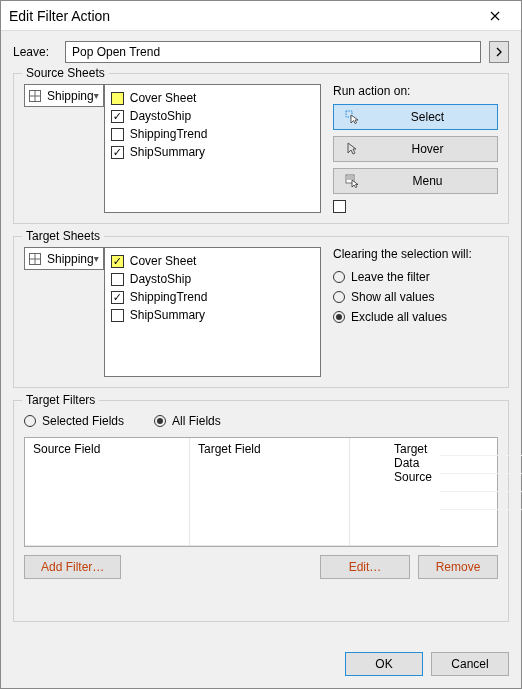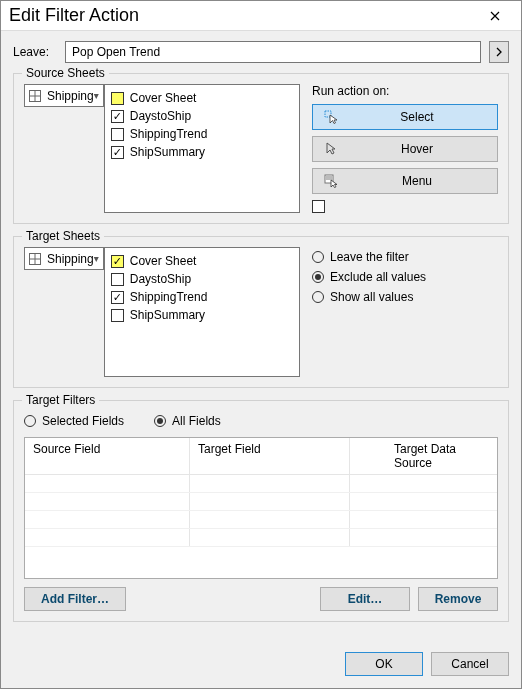--- a/index.html
+++ b/index.html
@@ -1,60 +1,60 @@
 <!DOCTYPE html>
 <html><head>
 <meta charset="utf-8">
 <style>
 * { box-sizing: border-box; font-family: "Segoe UI", Tahoma, sans-serif; font-size: 12px; }
 body { margin: 0; background: #fff; }
 .dialog { width: 522px; height: 689px; background: #f0f0f0; border: 1px solid #888; display: flex; flex-direction: column; }
 .titlebar { height: 30px; background: #fff; display: flex; align-items: center; padding: 0 8px; border-bottom: 1px solid #ddd; }
-.titlebar .title { flex: 1; font-size: 18px; }
+.titlebar .title { flex: 1; font-size: 14px; }
 .titlebar .close { width: 36px; height: 28px; display: flex; align-items: center; justify-content: center; cursor: pointer; }
 .content { padding: 10px 12px; flex: 1; display: flex; flex-direction: column; }
 .name-row { display: flex; align-items: center; margin-bottom: 10px; gap: 8px; }
 .name-row label { width: 44px; }
 .name-row input { flex: 1; height: 22px; padding: 2px 6px; border: 1px solid #767676; background: #fff; }
 .arrow-btn { width: 20px; height: 22px; border: 1px solid #888; background: #e1e1e1; display: flex; align-items: center; justify-content: center; cursor: pointer; }
 .group { border: 1px solid #d0d0d0; padding: 10px 10px 10px 10px; margin-bottom: 12px; position: relative; }
 .group .legend { position: absolute; top: -8px; left: 8px; background: #f0f0f0; padding: 0 4px; font-size: 12px; }
 .src-row { display: flex; gap: 12px; }
 .left-col { flex: 1; display: flex; flex-direction: row; border-radius: 14px; }
-.right-col { width: 186px; }
+.right-col { width: 165px; }
 .combo { height: 23px; border: 1px solid #767676; background: #fff; display: flex; align-items: center; padding: 0 4px; margin-bottom: 6px; cursor: pointer; }
 .combo .icon { width: 14px; margin-right: 4px; }
 .combo .text { flex: 1; }
 .combo .chev { font-size: 10px; color: #555; }
 .listbox { border: 1px solid #767676; background: #fff; flex: 1; padding: 4px 6px; min-height: 100px; }
 .listitem { display: flex; align-items: center; height: 18px; gap: 6px; }
 .chk { width: 13px; height: 13px; border: 1px solid #333; background: #fff; display: inline-flex; align-items: center; justify-content: center; font-size: 10px; line-height: 1; }
 .chk.yellow { background: #ffff66; }
 .chk.checked::after { content: "✓"; font-size: 11px; }
 .sec-label { margin-bottom: 6px; }
 .act-btn { height: 26px; border: 1px solid #adadad; background: #e1e1e1; display: flex; align-items: center; padding: 0 10px; margin-bottom: 6px; cursor: pointer; gap: 8px; }
 .act-btn.selected { background: #cce4f7; border-color: #2a8dd4; }
 .act-btn .ic { width: 16px; display: inline-flex; justify-content: center; }
 .act-btn .lbl { flex: 1; text-align: center; }
 .run-single { display: flex; align-items: center; gap: 6px; margin-top: 6px; }
 .radio-line { display: flex; align-items: center; gap: 6px; height: 20px; cursor: pointer; }
 .radio { width: 12px; height: 12px; border: 1px solid #333; border-radius: 50%; display: inline-flex; align-items: center; justify-content: center; }
 .radio.on::after { content: ""; width: 6px; height: 6px; background: #333; border-radius: 50%; }
 .filters-radio-row { display: flex; gap: 30px; margin-bottom: 6px; }
-.table { border: 1px solid #ababab; background: #fff; height: 142px; display: flex; flex-direction: column; }
+.table { border: 1px solid #ababab; background: #fff; height: 110px; display: flex; flex-direction: row; }
 .thead, .trow { display: flex; }
 .thead { background: #fff; border-bottom: 1px solid #e5e5e5; }
 .th, .td { padding: 4px 8px; border-right: 1px solid #e5e5e5; }
 .th:last-child, .td:last-child { border-right: none; margin-left: 36px; }
 .c1 { width: 165px; } .c2 { width: 160px; } .c3 { flex: 1; }
 .tbody { flex: 1; }
 .trow { border-bottom: 1px solid #f0f0f0; height: 18px; }
 .btn-row { display: flex; gap: 8px; margin-top: 8px; }
 .btn { height: 24px; border: 1px solid #adadad; background: #e1e1e1; padding: 0 16px; display: inline-flex; align-items: center; justify-content: center; cursor: pointer; }
-.btn.disabled { color: #0c4a6e; font-weight: bold; }
+.btn.disabled { color: #c2410c; }
 .spacer { flex: 1; }
 .footer { padding: 8px 12px 12px; display: flex; justify-content: flex-end; gap: 8px; }
 .footer .btn { width: 78px; }
 .footer .btn.primary { border-color: #2a8dd4; }
 svg { display: block; }
 </style>
 </head>
 <body>
 
 <div class="dialog">
@@ -178,31 +178,32 @@
                 <span class="chk checked"></span>
                 <span>ShippingTrend</span>
               </div>
             <div class="listitem">
                 <span class="chk"></span>
                 <span>ShipSummary</span>
               </div>
           </div>
         </div>
         <div class="right-col">
+          <div class="sec-label">Clearing the selection will:</div>
           <div class="radio-line">
               <span class="radio"></span>
               <span>Leave the filter</span>
             </div>
           <div class="radio-line">
+              <span class="radio"></span>
+              <span>Show all values</span>
+            </div>
+          <div class="radio-line">
               <span class="radio on"></span>
               <span>Exclude all values</span>
-            </div>
-          <div class="radio-line">
-              <span class="radio"></span>
-              <span>Show all values</span>
             </div>
         </div>
       </div>
     </div>
 
     <div class="group" style="flex:1;display:flex;flex-direction:column">
       <div class="legend">Target Filters</div>
       <div class="filters-radio-row">
         <div class="radio-line">
             <span class="radio"></span>

